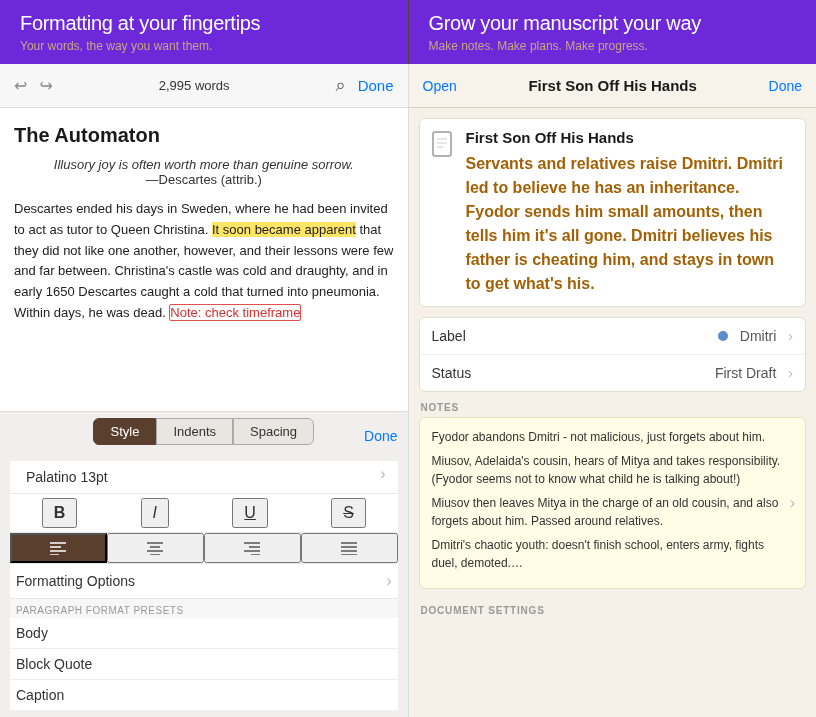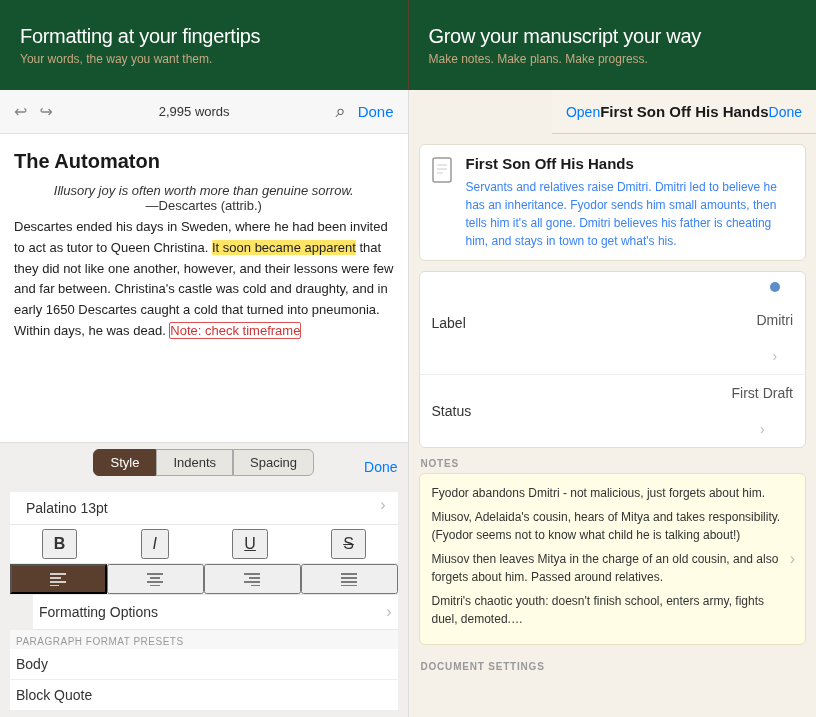--- a/index.html
+++ b/index.html
@@ -9,22 +9,22 @@
       display: flex;
       flex-direction: column;
       font-family: -apple-system, 'Helvetica Neue', Arial, sans-serif;
       overflow: hidden;
       background: #f5f0e8;
     }
 
     
     .top-banners {
       display: flex;
-      height: 90px;
-      background: #14532d;
+      height: 64px;
+      background: #6d28d9;
     }
     .banner-left, .banner-right {
       flex: 1;
       display: flex;
       flex-direction: column;
       justify-content: center;
       padding: 12px 20px;
     }
     .banner-left {
       border-right: 1px solid #5a3e2e;
@@ -113,21 +113,21 @@
       font-style: italic;
       font-size: 13px;
       color: #333;
       text-align: center;
       padding: 0 20px;
     }
     .doc-attribution {
       font-size: 13px;
       color: #333;
       text-align: center;
-      margin-bottom: 4px;
+      margin-bottom: 12px;
     }
     .doc-body {
       font-size: 13px;
       color: #222;
       line-height: 1.6;
       margin-bottom: 8px;
     }
     .highlight-yellow {
       background-color: #ffe566;
     }
@@ -223,21 +223,20 @@
       color: #fff;
     }
 
     .format-options-row {
       display: flex;
       align-items: center;
       justify-content: space-between;
       padding: 8px 6px;
       background: #fff;
       border-bottom: 1px solid #e8e8e8;
-      margin-left: 23px;
     }
     .format-options-label {
       font-size: 14px;
       color: #333;
     }
 
     .presets-label {
       font-size: 10px;
       color: #999;
       letter-spacing: 0.5px;
@@ -252,21 +251,20 @@
       background: #fff;
     }
 
     
     .right-panel {
       flex: 1;
       background: #f5f0e8;
       display: flex;
       flex-direction: column;
       overflow: hidden;
-      align-items: flex-end;
     }
 
     .right-nav-bar {
       display: flex;
       align-items: center;
       justify-content: space-between;
       padding: 8px 14px;
       border-bottom: 1px solid #d9d0c0;
       background: #f7f2ea;
       min-height: 44px;
@@ -307,23 +305,24 @@
       color: #888;
       margin-top: 2px;
     }
     .doc-section-title {
       font-size: 15px;
       font-weight: 600;
       color: #1a1a1a;
       margin-bottom: 6px;
     }
     .doc-synopsis {
-      font-size: 12px;
-      color: #3b82f6;
+      font-size: 16px;
+      color: #a16207;
       line-height: 1.5;
+      font-weight: bold;
     }
 
     
     .meta-section {
       background: #fff;
       margin: 10px 10px 0;
       border-radius: 6px;
       border: 1px solid #e5ddd0;
       overflow: hidden;
     }
@@ -335,24 +334,23 @@
       border-bottom: 1px solid #eee;
     }
     .meta-row:last-child { border-bottom: none; }
     .meta-label {
       font-size: 14px;
       color: #333;
     }
     .meta-value {
       display: flex;
       align-items: center;
-      gap: 20px;
+      gap: 12px;
       font-size: 14px;
       color: #555;
-      flex-direction: column;
     }
     .label-dot {
       width: 10px;
       height: 10px;
       border-radius: 50%;
       background: #5b8fc9;
     }
     .meta-arrow {
       color: #bbb;
       font-size: 14px;
@@ -547,20 +545,21 @@
       </div>
 
       <div class="format-options-row">
         <span class="format-options-label">Formatting Options</span>
         <span class="format-arrow">›</span>
       </div>
 
       <div class="presets-label">PARAGRAPH FORMAT PRESETS</div>
       <div class="preset-item">Body</div>
       <div class="preset-item">Block Quote</div>
+      <div class="preset-item">Caption</div>
     </div>
   </div>
 
   <div class="right-panel">
 
     <div class="right-nav-bar">
       <span class="right-nav-open">Open</span>
       <span class="right-nav-title">First Son Off His Hands</span>
       <span class="right-nav-done">Done</span>
     </div>

